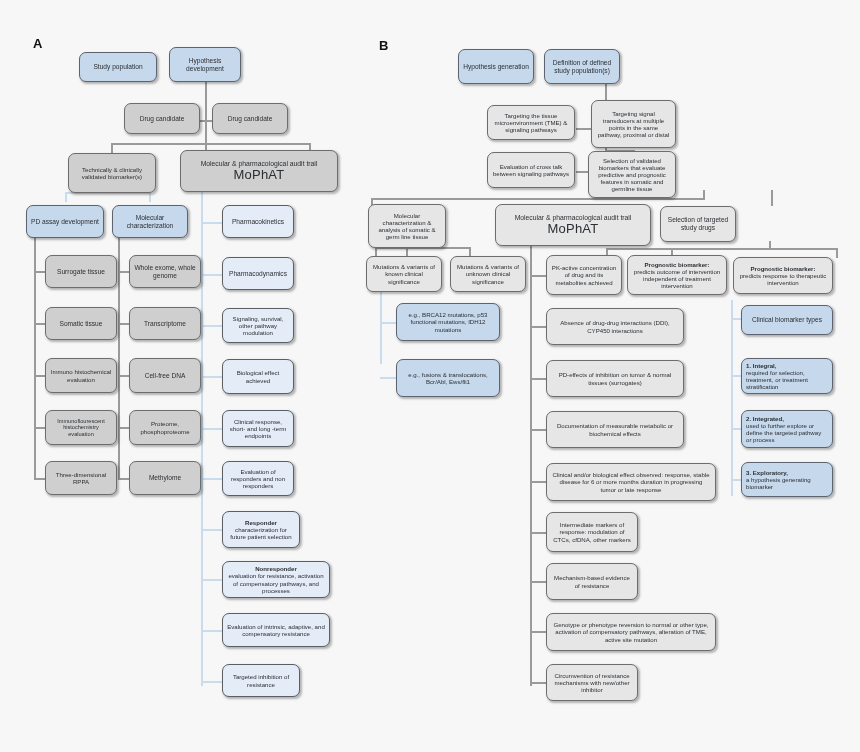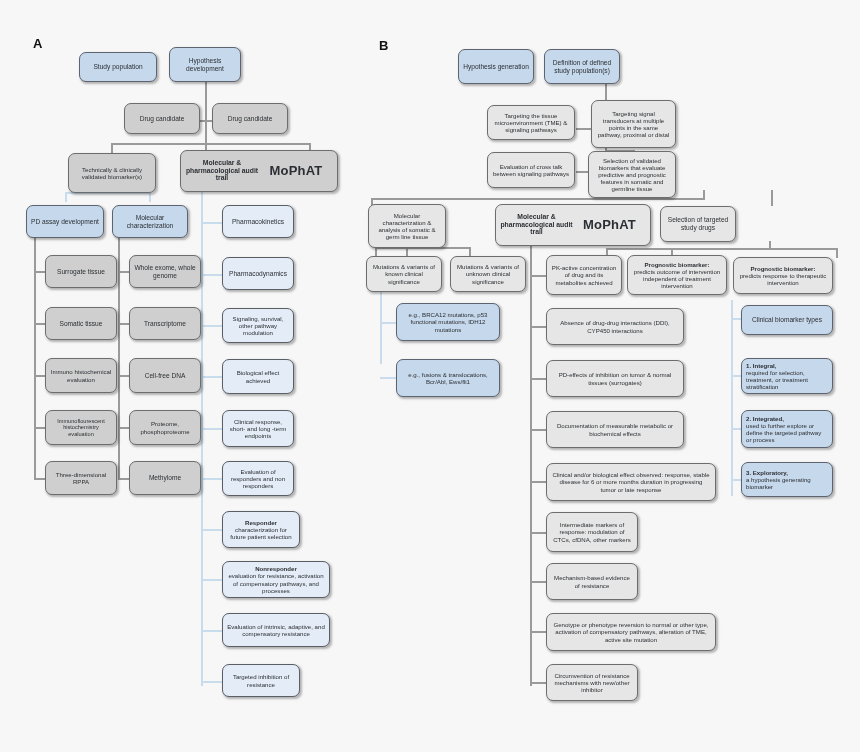--- a/index.html
+++ b/index.html
@@ -43,21 +43,21 @@
   .f65{font-size:6.6px;}
   b{font-weight:bold;}
 
   .panel-label{
     position:absolute;
     font-size:13px;
     font-weight:bold;
     color:#111;
     letter-spacing:0.2px;
   }
-  .mophat-wrap{flex-direction:row;line-height:1.1;font-weight:bold;}
+  .mophat-wrap{flex-direction:column;line-height:1.1;}
   .mophat-wrap .t1{font-size:6.8px;margin-bottom:1px;}
   .mophat-wrap .t2{font-size:13px;letter-spacing:0.2px;}
 </style>
 </head>
 <body>
 
 <div id="stage">
 
   <div class="panel-label" style="left:33px;top:36px;">A</div>
   <div class="panel-label" style="left:379px;top:38px;">B</div>

